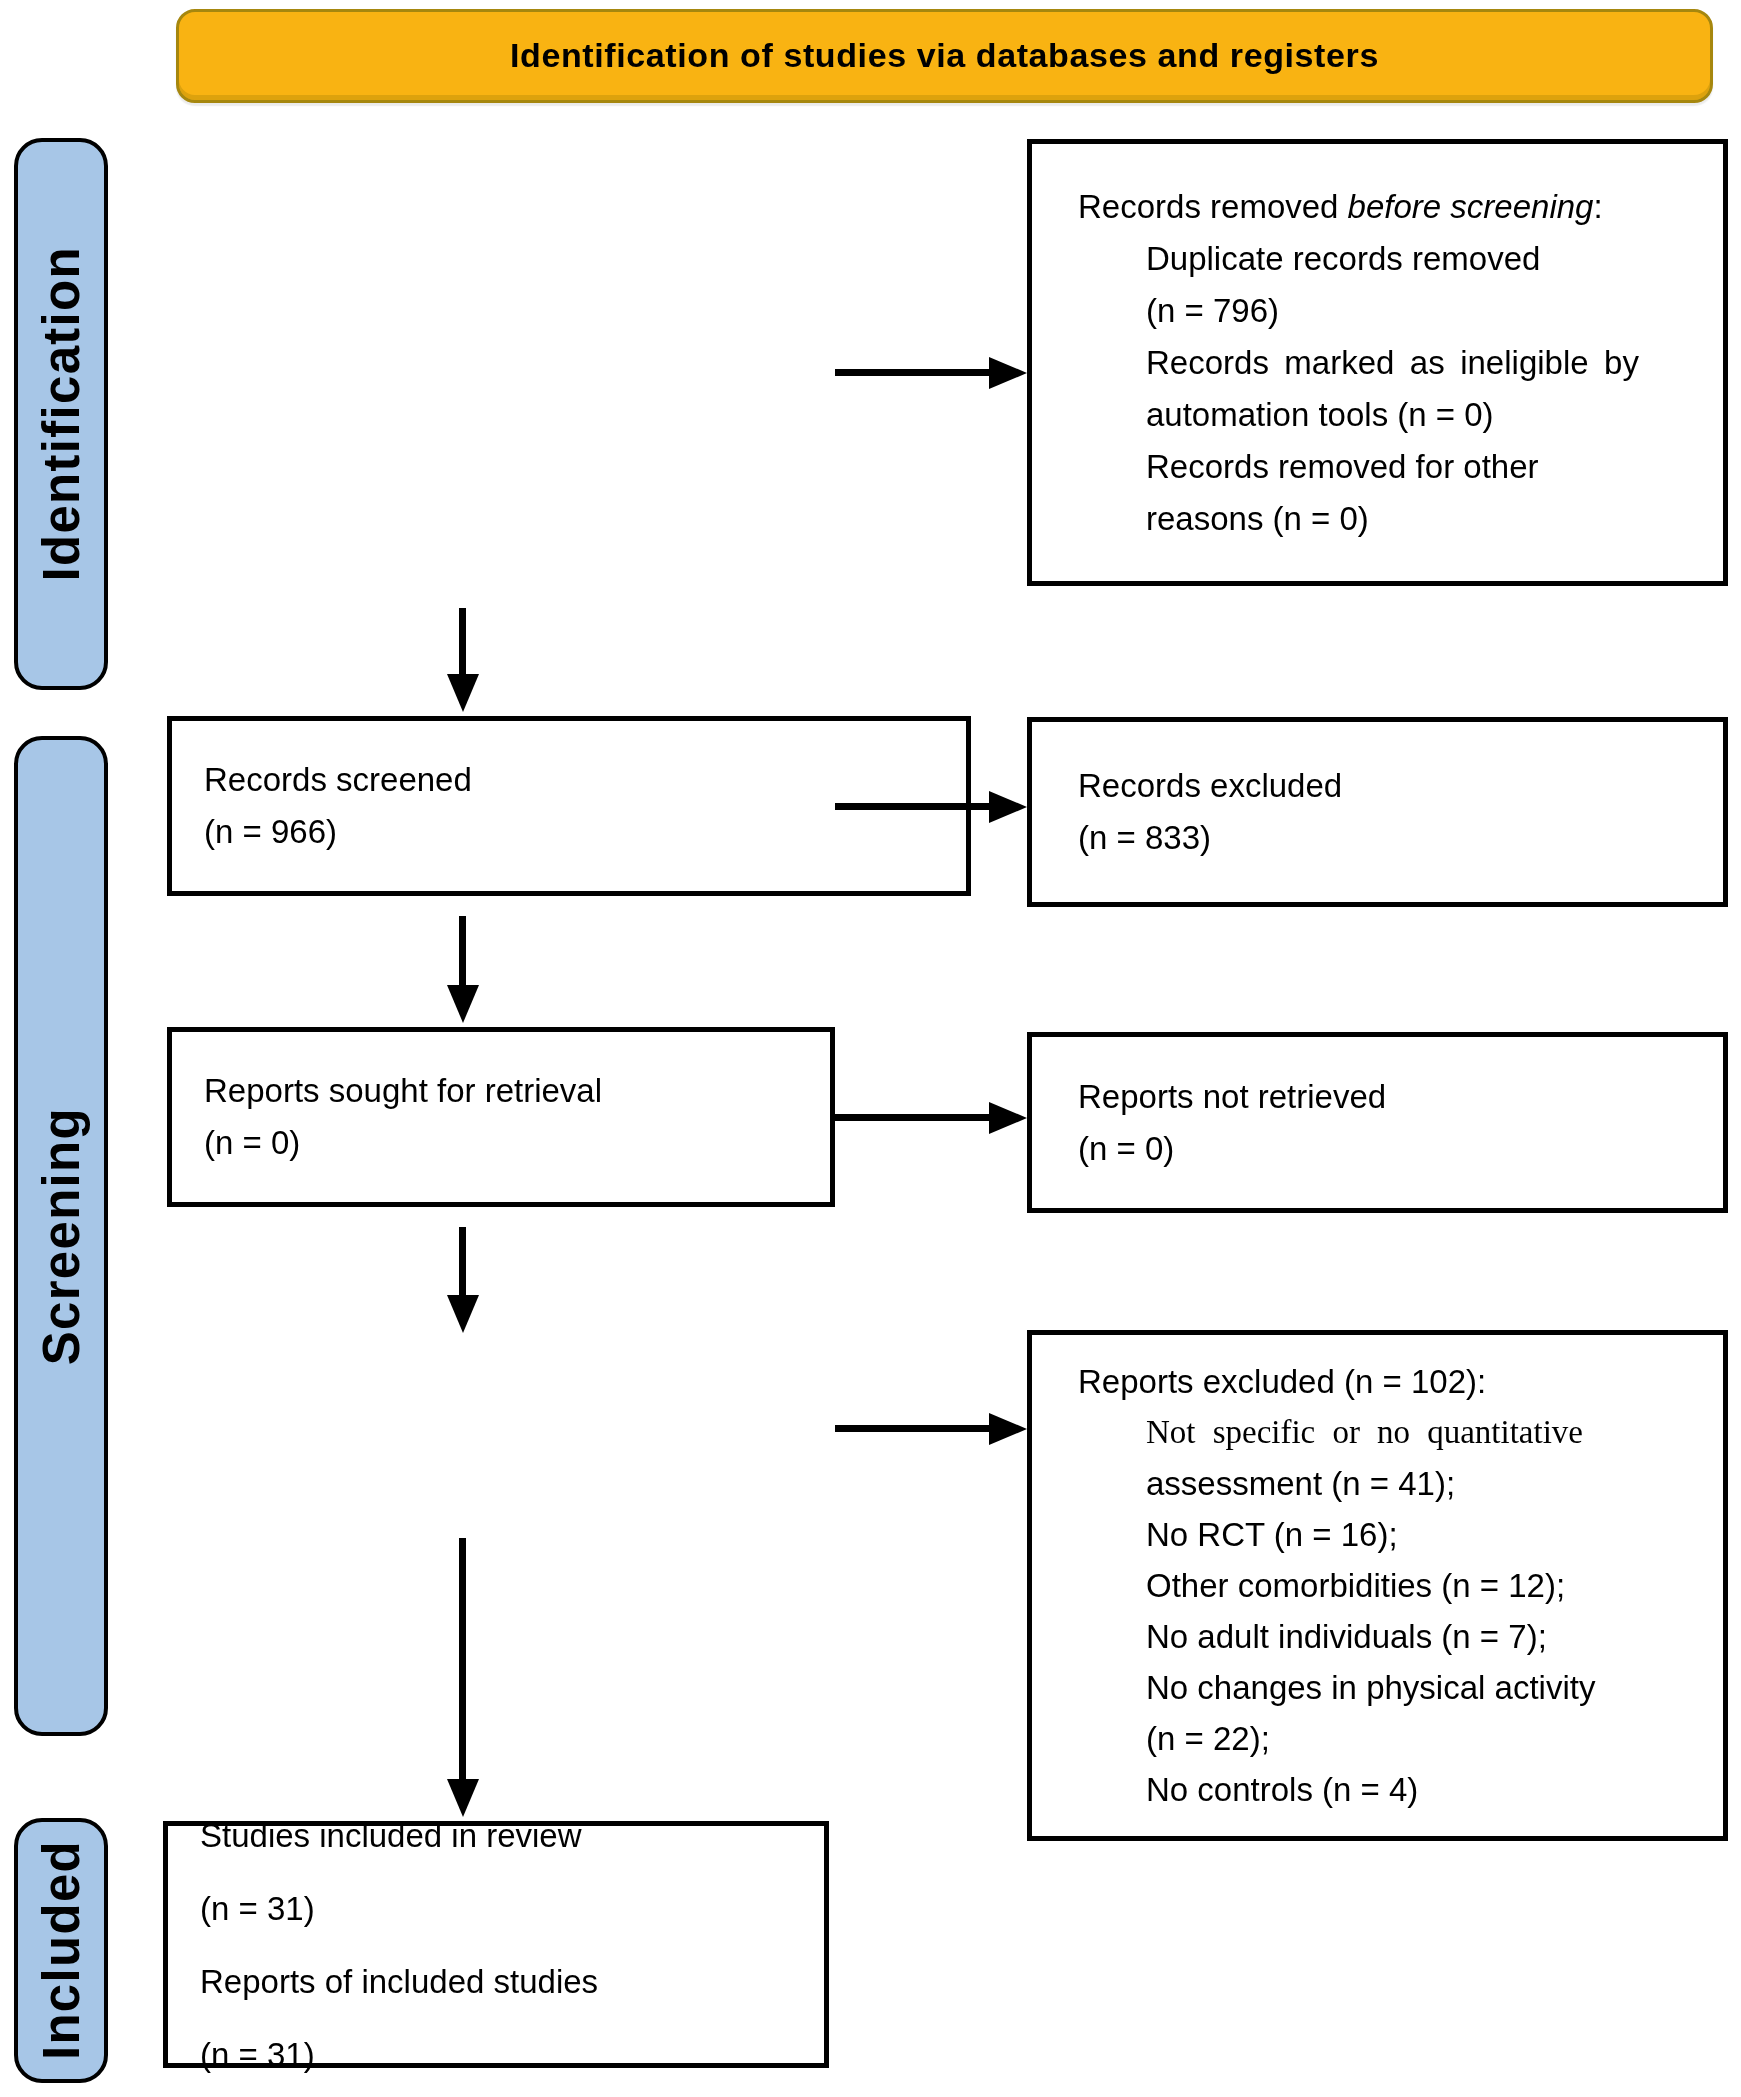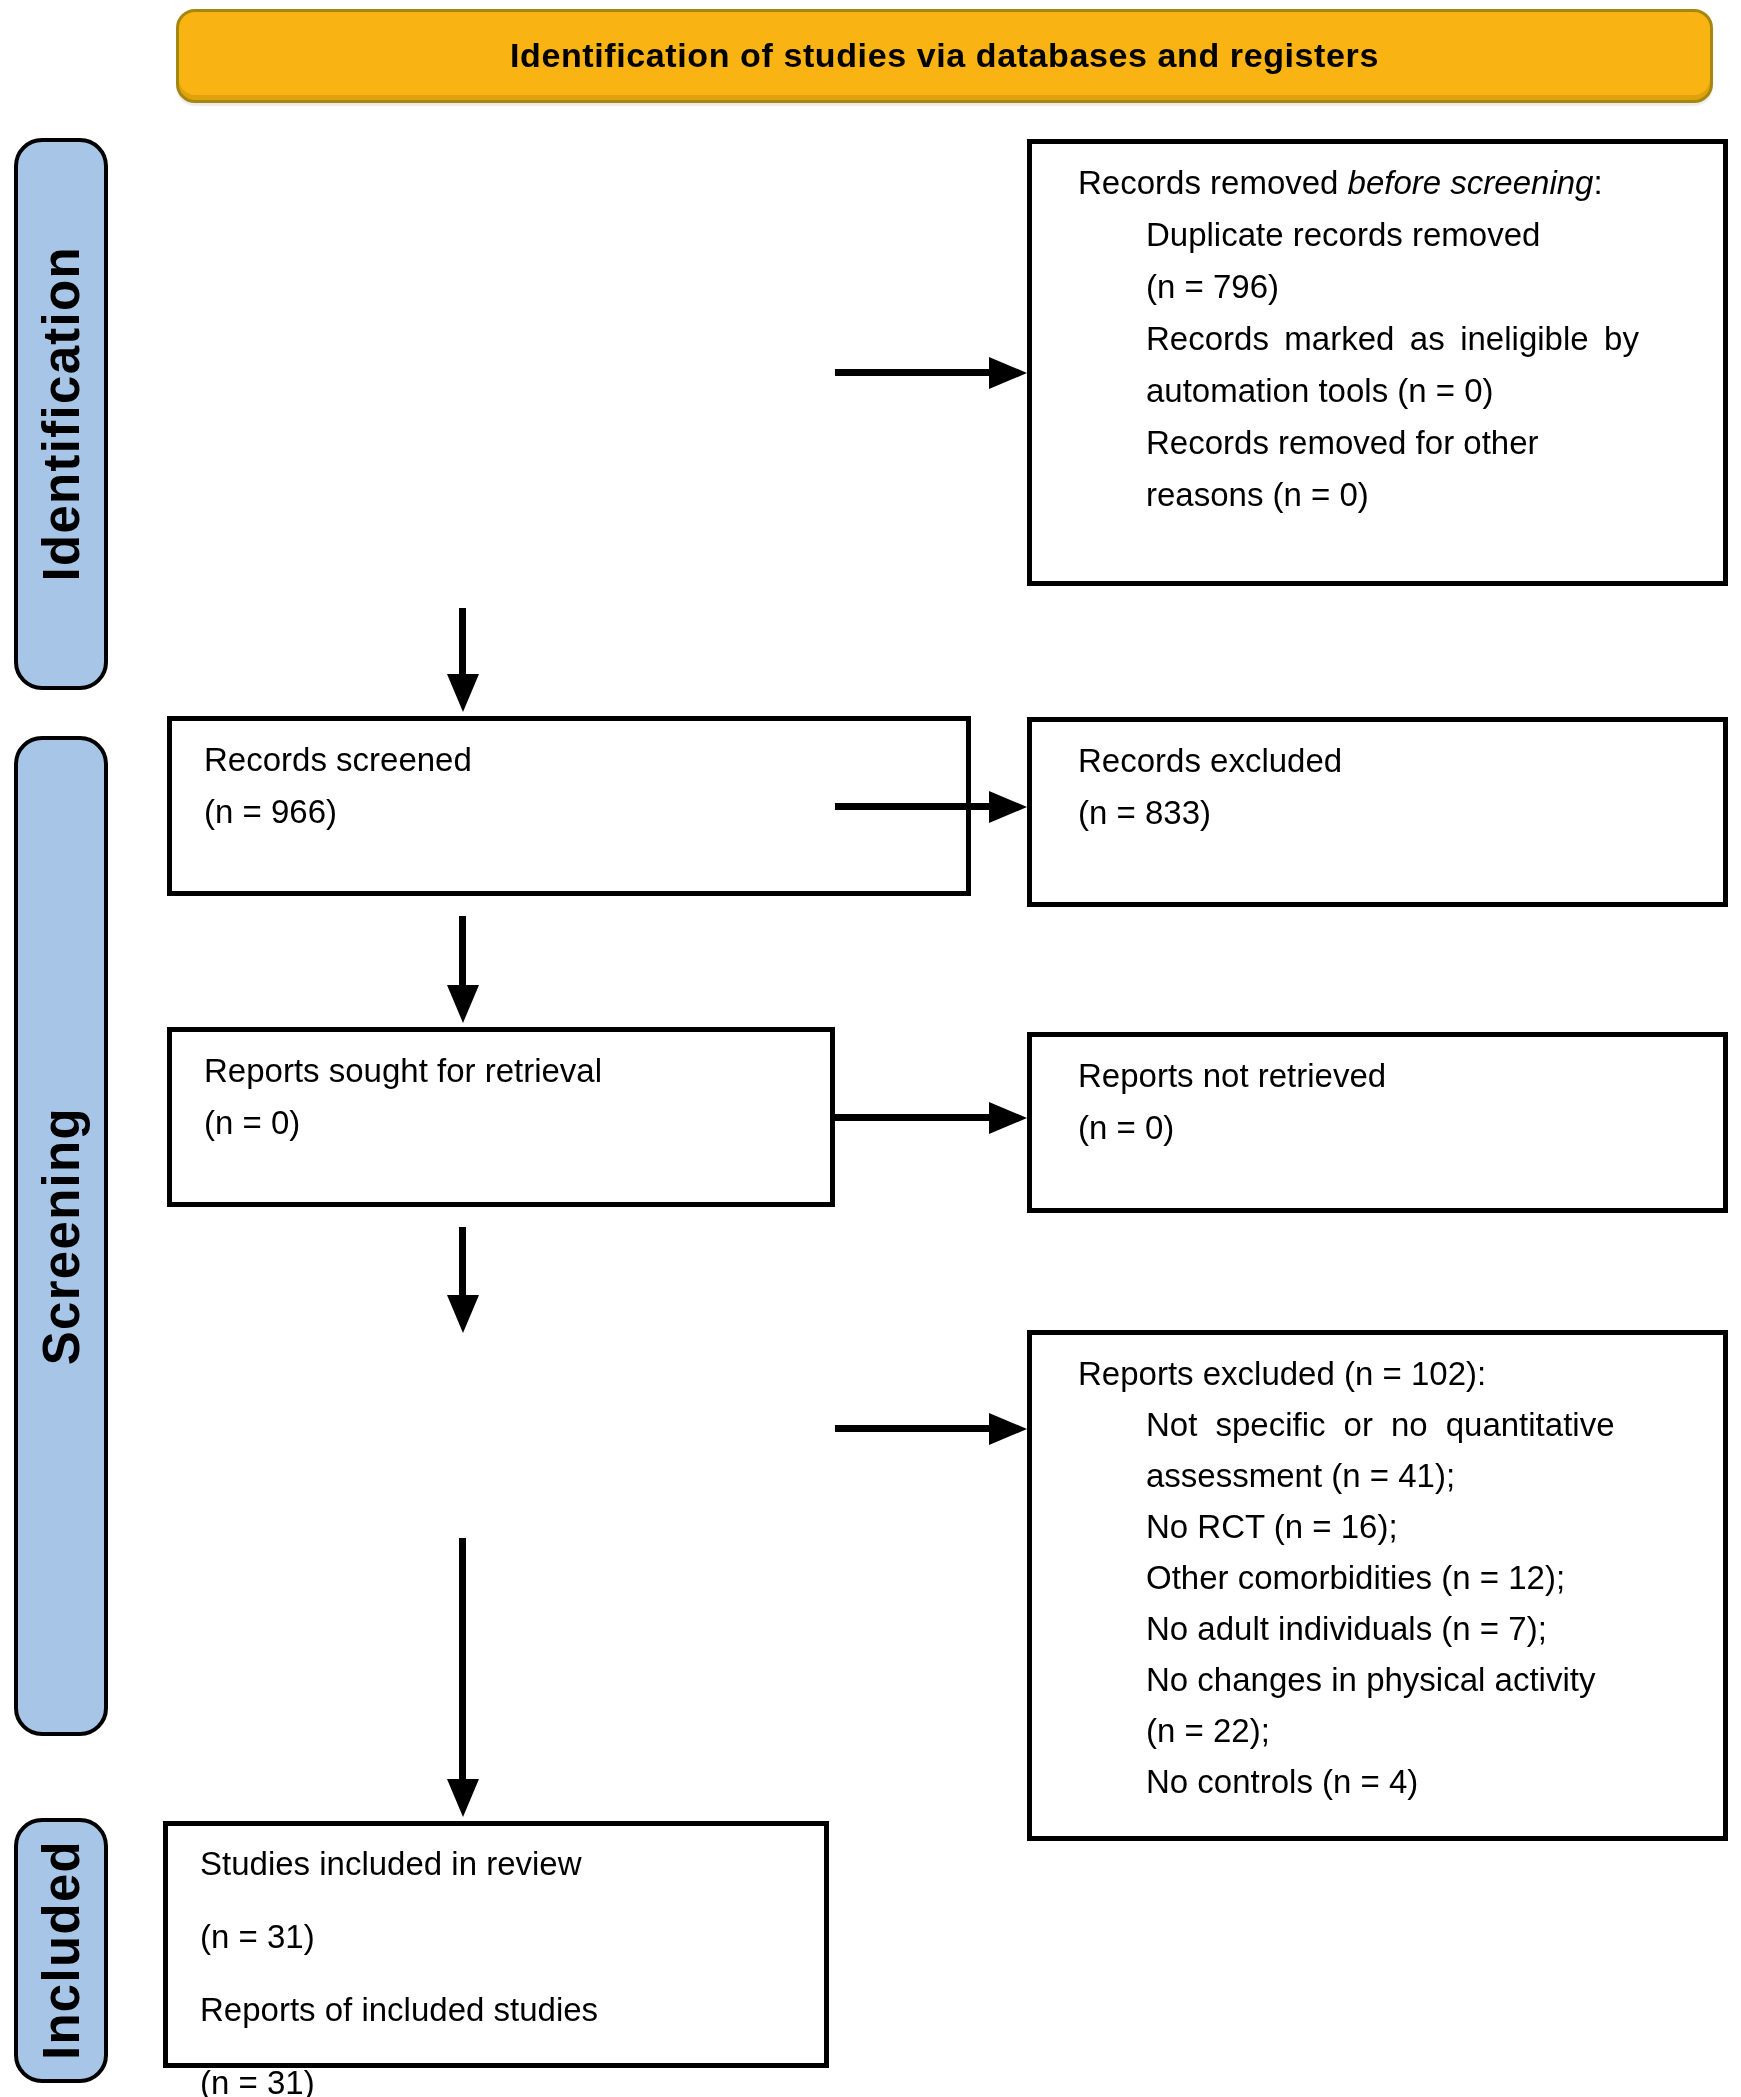--- a/index.html
+++ b/index.html
@@ -27,26 +27,26 @@
     writing-mode:vertical-rl; transform:rotate(180deg);
     font-size:51px; font-weight:700; letter-spacing:1.3px; white-space:nowrap;
   }
   #stage-identification { left:14px; top:138px;  width:94px; height:552px;  }
   #stage-screening      { left:14px; top:736px; width:94px; height:1000px; }
   #stage-included       { left:14px; top:1818px; width:94px; height:265px;  }
 
   
   .box {
     position:absolute; background:#ffffff; border:5.7px solid #000;
-    box-sizing:border-box; display:flex; flex-direction:column; justify-content:flex-start;
+    box-sizing:border-box; display:flex; flex-direction:column; justify-content:center;
     font-size:33px; line-height:52px; padding:12.7px 19px 12.7px 32px;
   }
   .box .ind { padding-left:68px; }
   .js1 { word-spacing:6.3px; }
-  .js2 { word-spacing:8.9px; }
+  .js2 { word-spacing:8.9px;font-family:Liberation Serif, serif; }
   .it  { font-style:italic; }
 
   #box-identified       { left:167px;  top:144px;  width:668px; height:430px; }
   #box-screened         { left:167px;  top:716px; width:804px; height:180px; }
   #box-sought           { left:167px;  top:1027px; width:668px; height:180px; }
   #box-assessed         { left:167px;  top:1337px; width:668px; height:184px; }
   #box-included         { left:163px;  top:1821px; width:666px; height:247px; line-height:49px;gap:24px; }
 
   #box-removed          { left:1027px; top:139px;  width:701px; height:447px; padding-left:46px; }
   #box-records-excluded { left:1027px; top:717px; width:701px; height:190px; padding-left:46px; }

